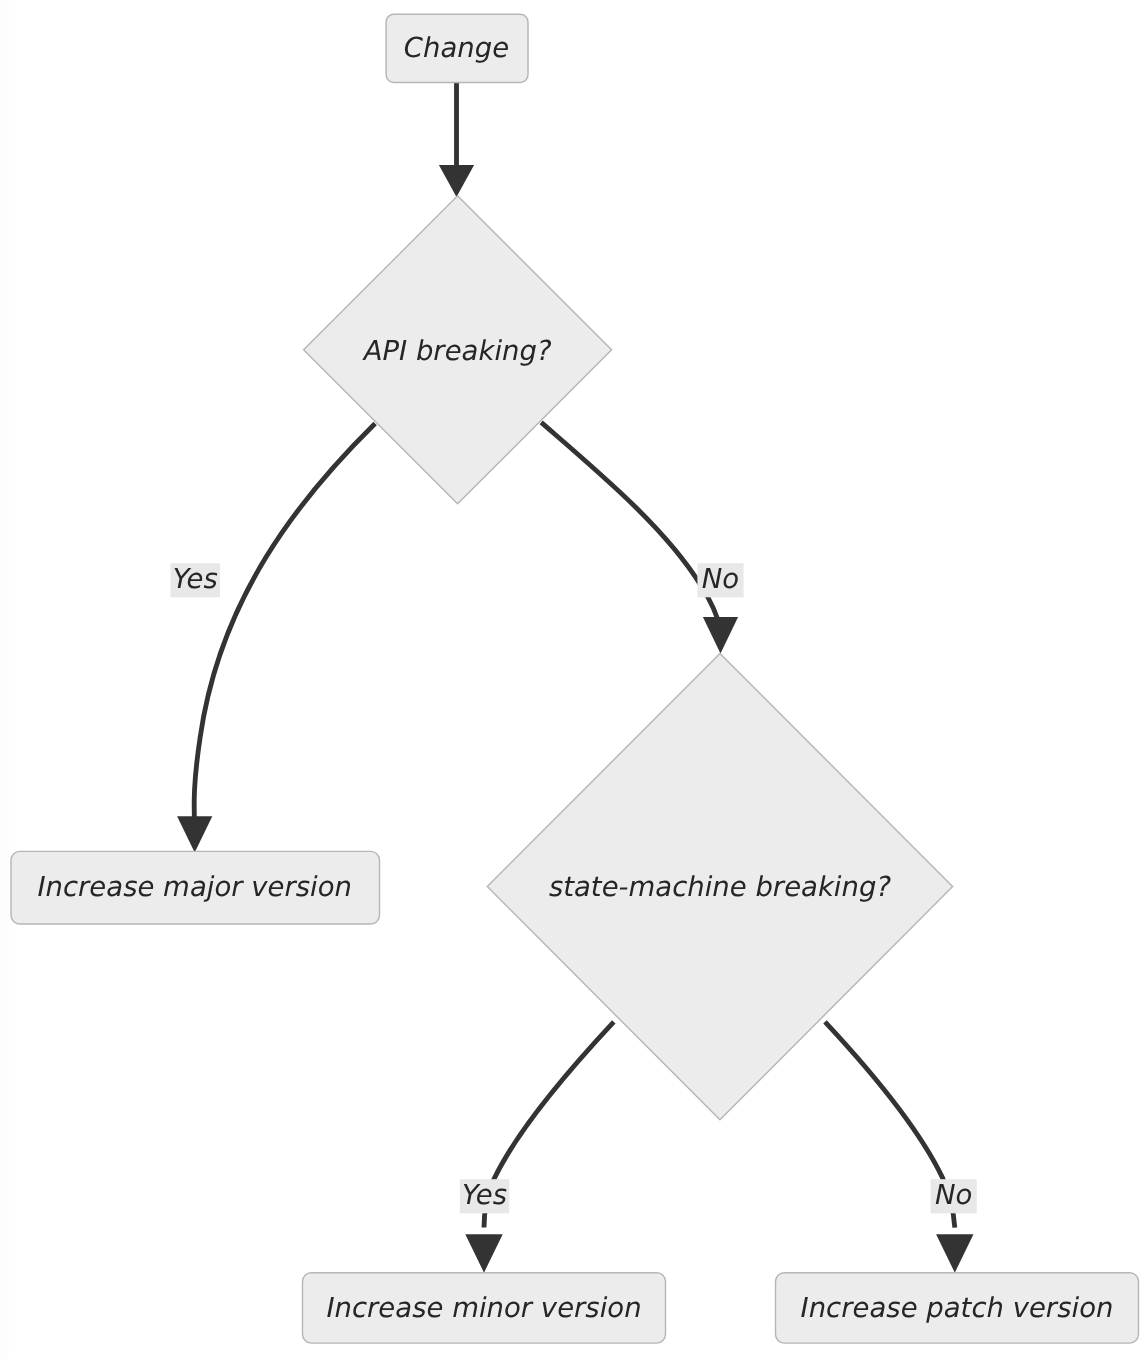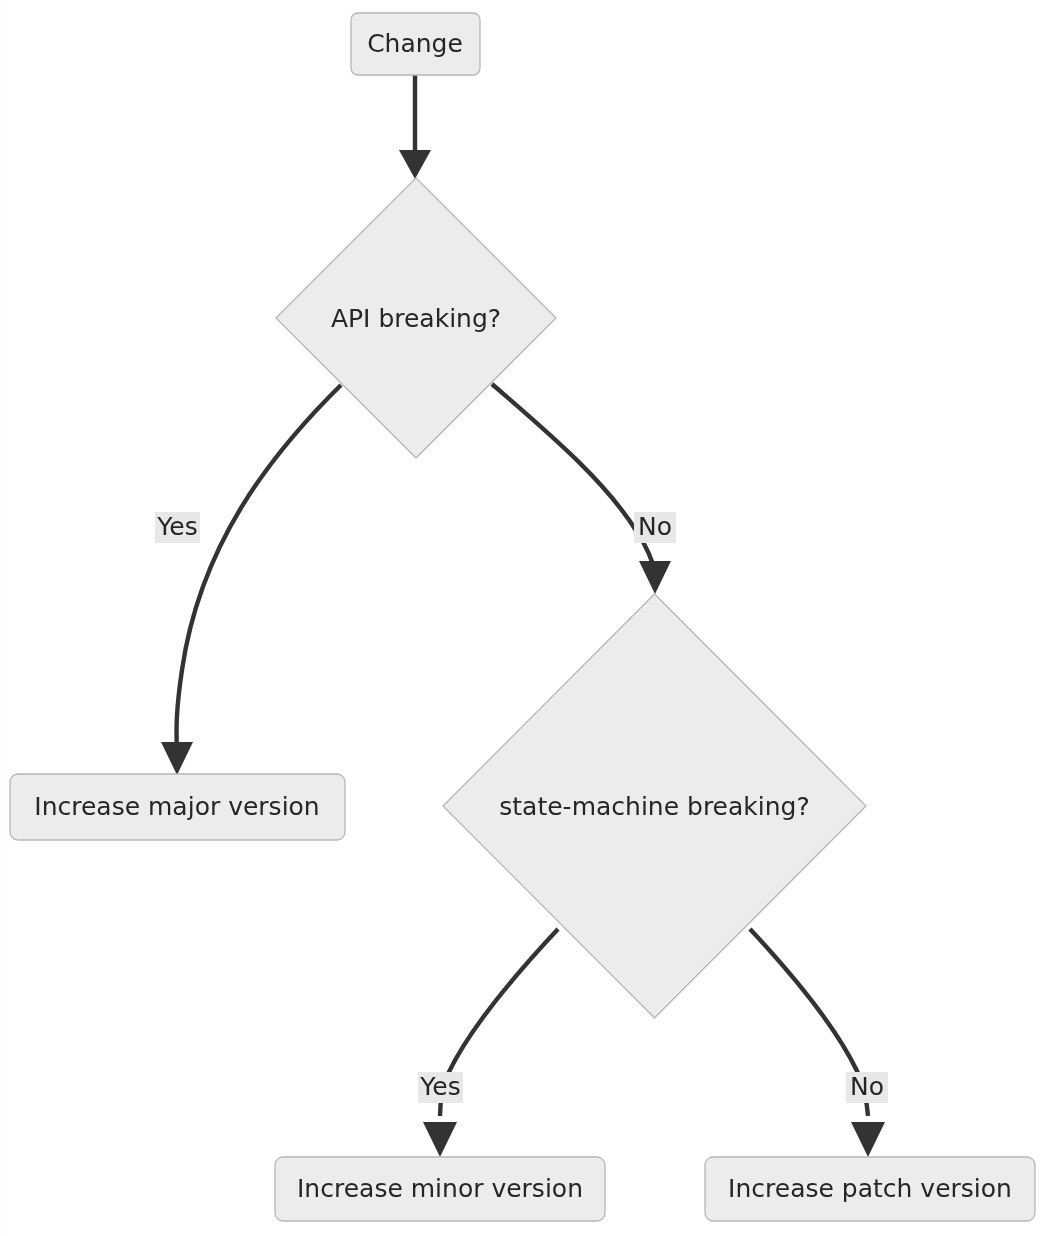--- a/index.html
+++ b/index.html
@@ -11,20 +11,21 @@
     width: 1044px;
     height: 1236px;
     font-family: "DejaVu Sans", "Liberation Sans", sans-serif;
     overflow: hidden;
   }
   #flowchart-root {
     position: relative;
     width: 1044px;
     height: 1236px;
     background: #ffffff;
+    font-style: italic;
   }
   
   #left-edge-strip {
     position: absolute;
     left: 0;
     top: 0;
     width: 8px;
     height: 100%;
     background: #fdfdfe;
   }

